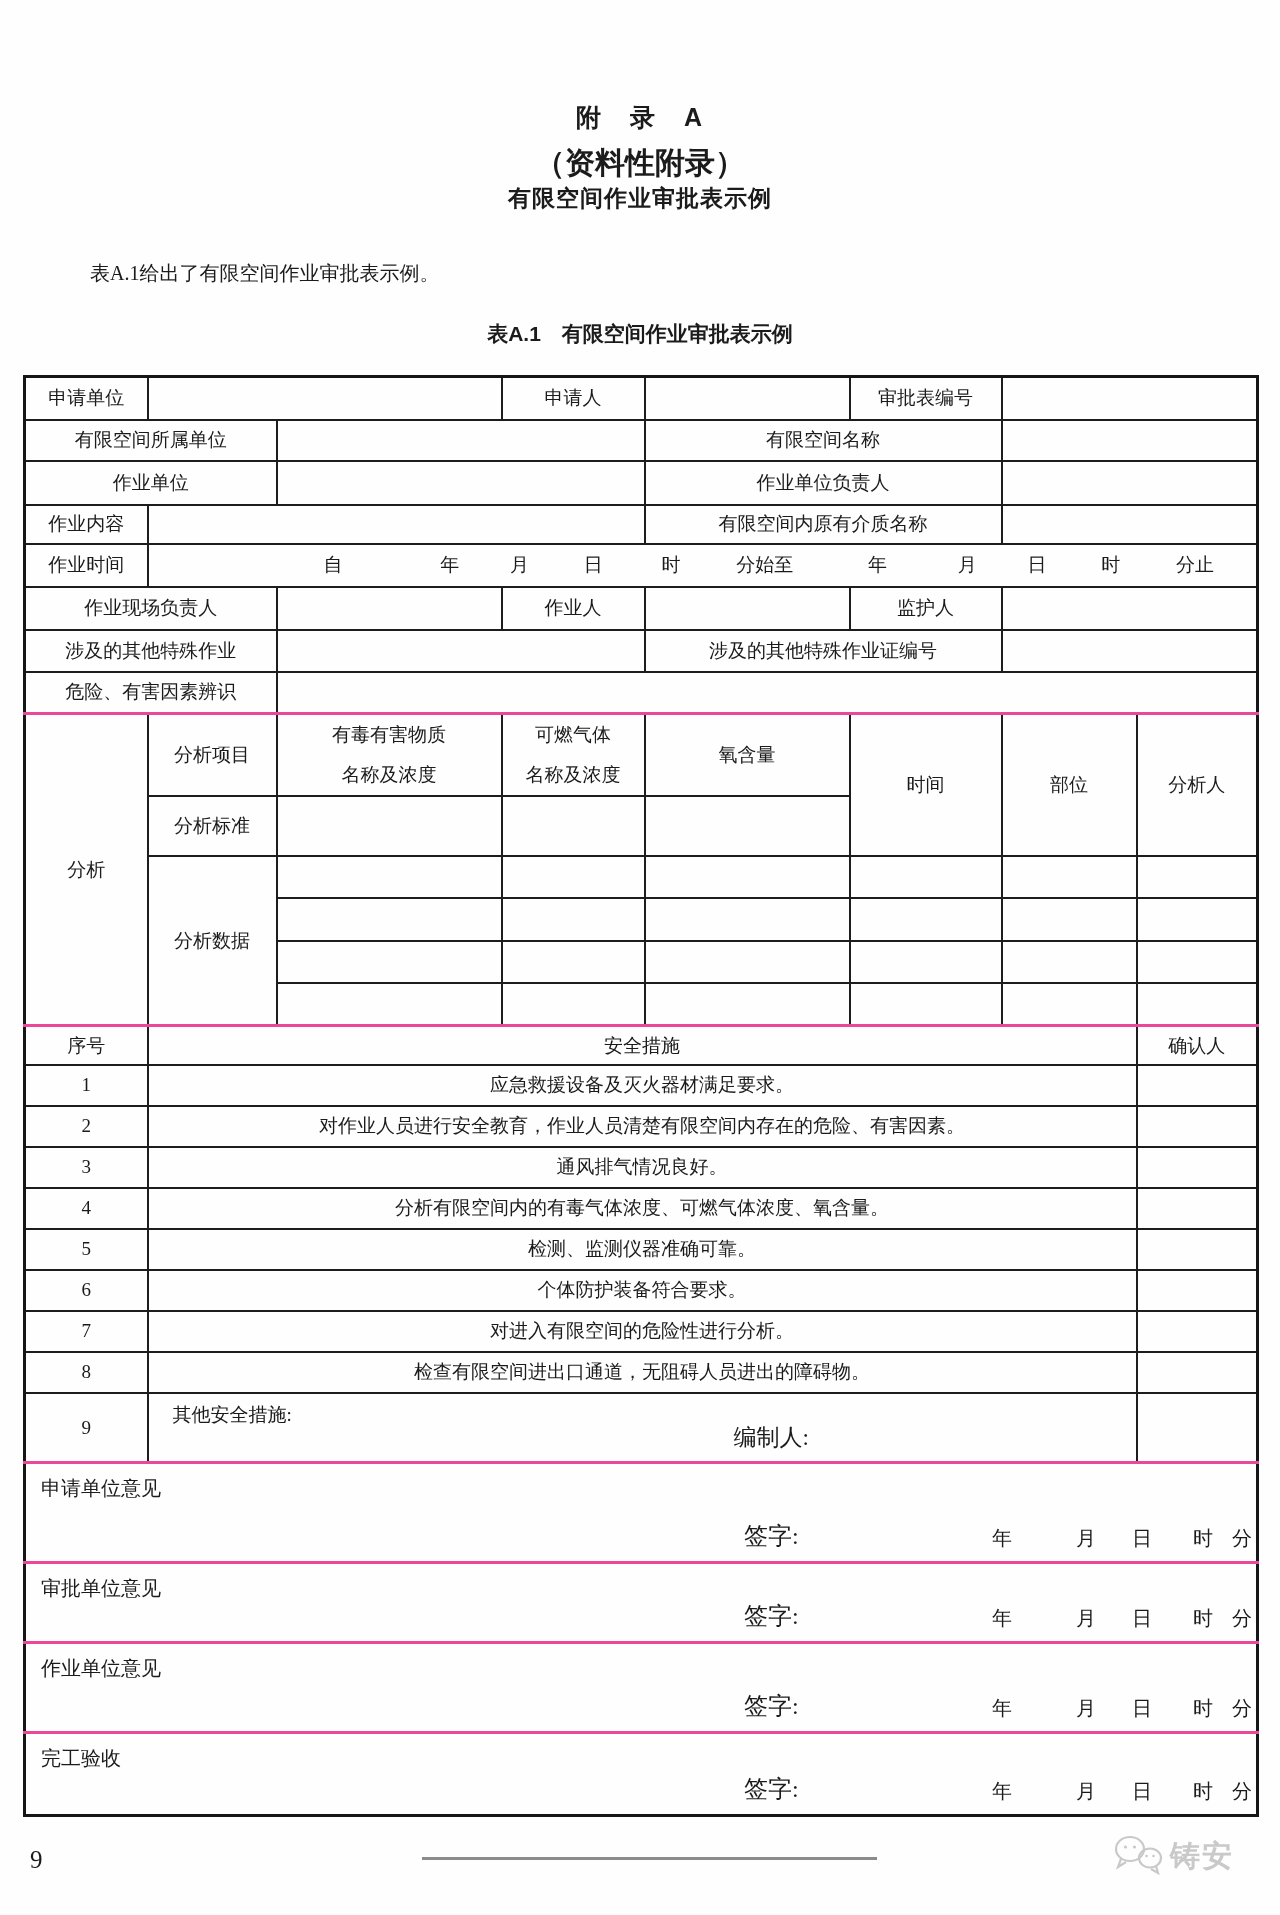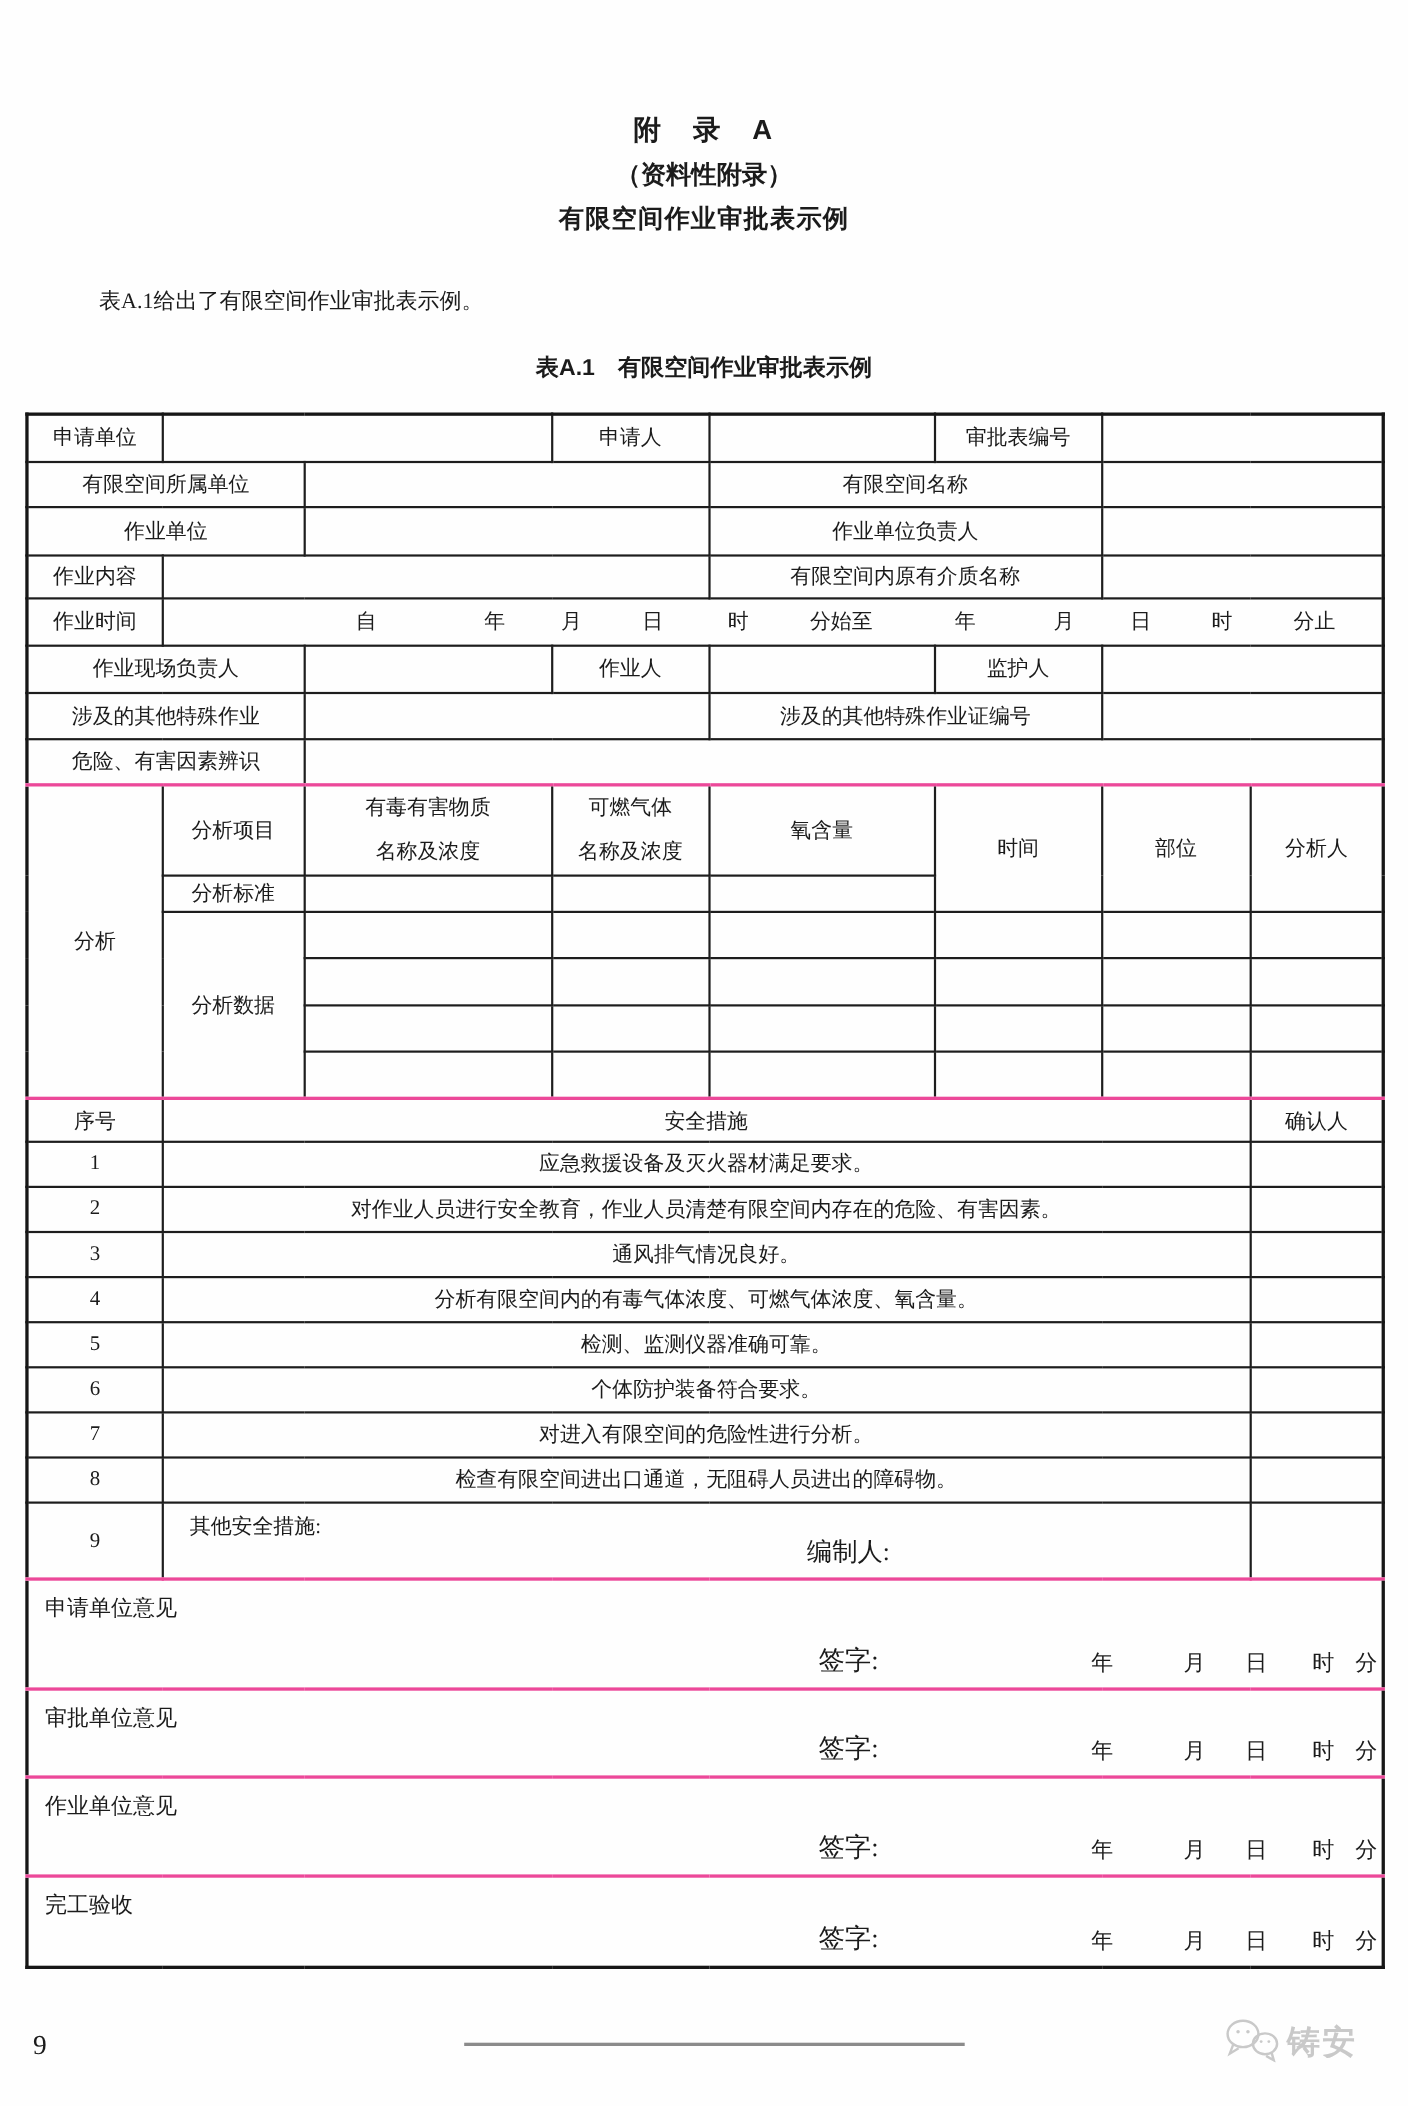--- a/index.html
+++ b/index.html
@@ -3,21 +3,21 @@
 <meta charset="utf-8">
 <style>
   html,body{margin:0;padding:0;background:#ffffff;}
   .page{position:relative;width:1280px;height:1915px;background:#fefefe;
         font-family:"Liberation Serif","DejaVu Serif",serif;color:#1b1b1b;overflow:hidden;}
 
   
   .h-center{position:absolute;left:0;width:100%;text-align:center;
             font-family:"Liberation Sans","DejaVu Sans",sans-serif;font-weight:bold;}
   .t1{top:101px;font-size:25px;letter-spacing:2px;}
-  .t2{top:143px;font-size:23px;}
+  .t2{top:143px;font-size:30px;}
   .t3{top:183px;font-size:23px;letter-spacing:1px;}
   .intro{position:absolute;top:260px;left:90px;font-size:20px;margin:0;}
   .caption{position:absolute;top:320px;left:0;width:100%;text-align:center;
            font-family:"Liberation Sans","DejaVu Sans",sans-serif;font-weight:bold;font-size:21px;}
 
   
   table.form{position:absolute;left:23px;top:375px;width:1233px;border-collapse:collapse;
              table-layout:fixed;border:3px solid #161616;}
   table.form td{border:2px solid #1d1d1d;font-size:19px;text-align:center;
                 vertical-align:middle;padding:0;overflow:hidden;}
@@ -155,21 +155,21 @@
             <div>可燃气体</div>
             <div>名称及浓度</div>
           </div>
         </td>
         <td>氧含量</td>
         <td rowspan="2">时间</td>
         <td rowspan="2">部位</td>
         <td rowspan="2">分析人</td>
       </tr>
 
-      <tr style="height:33px">
+      <tr style="height:60px">
         <td>分析标准</td>
         <td></td>
         <td></td>
         <td></td>
       </tr>
 
       <tr style="height:42px">
         <td rowspan="4">分析数据</td>
         <td></td>
         <td></td>

